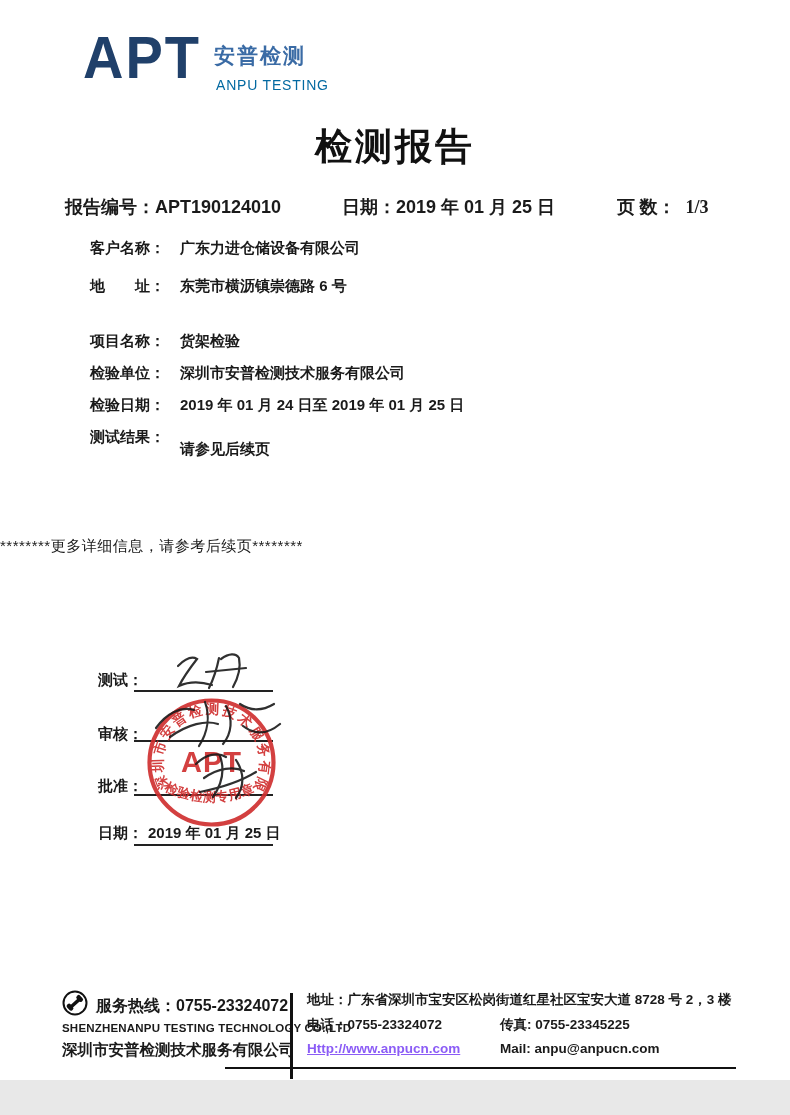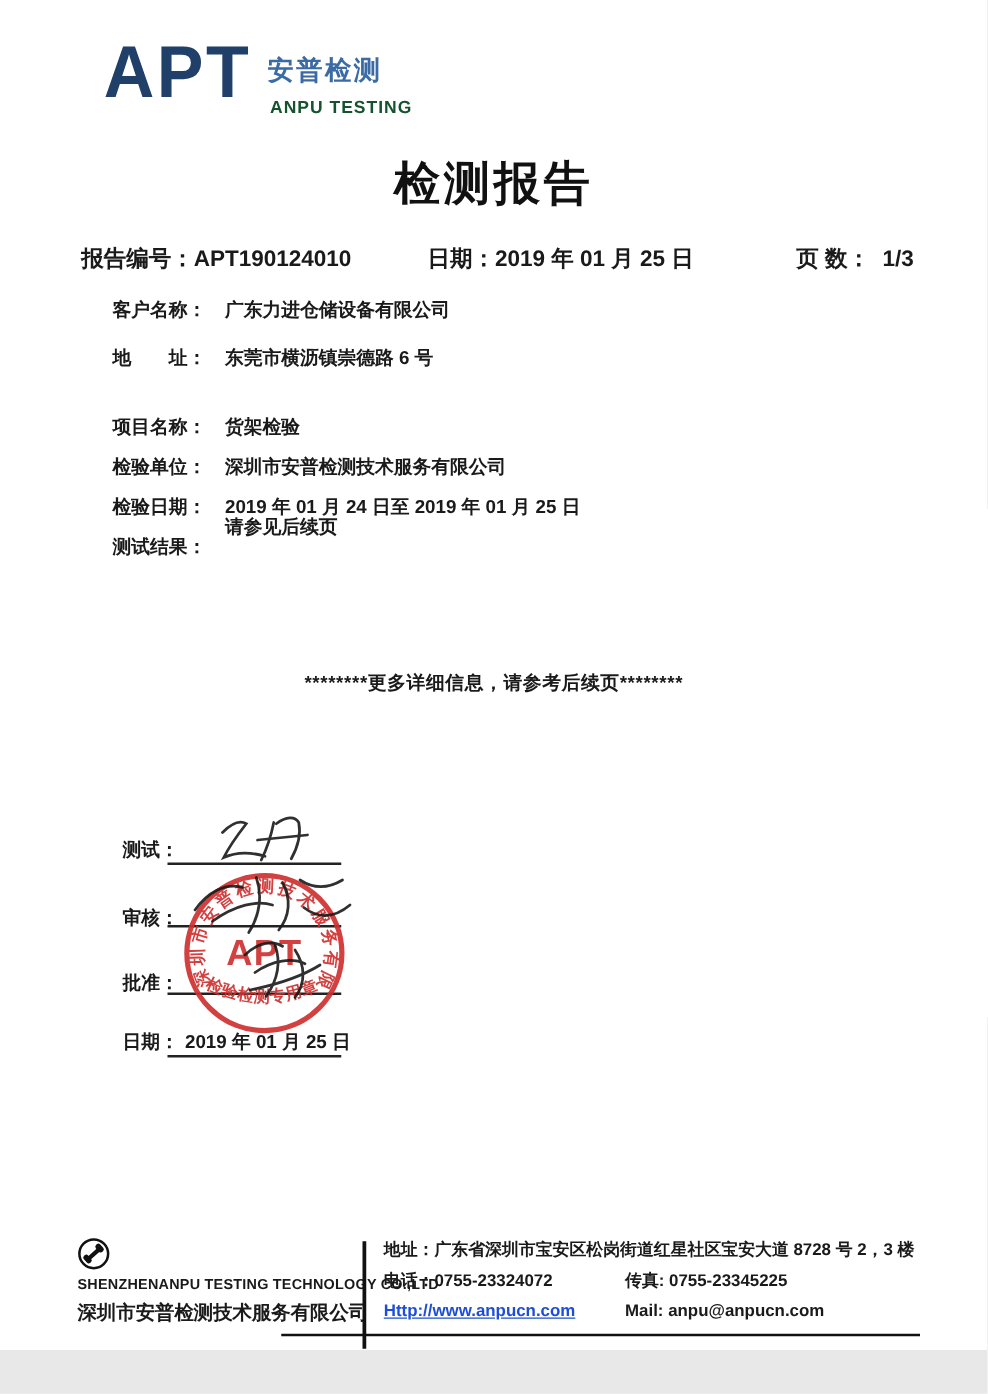--- a/index.html
+++ b/index.html
@@ -18,56 +18,56 @@
   
   .logo-apt {
     left: 83px; top: 30px;
     font-size: 56px; font-weight: 800;
     color: #20406a; letter-spacing: 2px;
     font-family: "Liberation Sans", "DejaVu Sans", sans-serif;
     line-height: 1;
     transform: scaleY(1.05);
   }
   .logo-cn { left: 214px; top: 42px; font-size: 21px; font-weight: 600; color: #3a6ba5; letter-spacing: 2px; }
-  .logo-en { left: 216px; top: 77px; font-size: 14px; font-weight: 700; color: #14532d; letter-spacing: 0.8px; }
+  .logo-en { left: 216px; top: 77px; font-size: 14px; font-weight: 400; color: #0369a1; letter-spacing: 0.8px; }
 
   
   .doc-title { left: 0; top: 122px; width: 100%; text-align: center; font-size: 37px; font-weight: 700; letter-spacing: 3px; color: #111; }
 
   
   .meta { top: 195px; font-size: 18px; font-weight: 700; white-space: nowrap; }
   .meta-report { left: 65px; }
   .meta-date { left: 322px; margin-left: 20px; }
-  .meta-pages { left: 637px; }
+  .meta-pages { left: 617px; font-family: Liberation Serif, serif; }
   .meta-pages .val { margin-left: 10px; }
 
   
   .field-label { left: 90px; font-size: 15px; font-weight: 700; white-space: pre; }
   .field-value { left: 180px; font-size: 15px; font-weight: 700; white-space: nowrap; }
 
-  .note-line { left: 0; top: 537px; width: 100%; text-align: center; font-size: 15px; font-weight: 700; letter-spacing: 0.5px; }
+  .note-line { left: 0; top: 537px; width: 100%; font-size: 15px; font-weight: 400; letter-spacing: 0.5px; }
 
   
   .sig-label { left: 98px; font-size: 15px; font-weight: 700; }
   .sig-line { left: 134px; width: 139px; height: 2px; background: #222; }
   .sig-date-value { left: 148px; top: 824px; font-size: 15px; font-weight: 700; white-space: nowrap; }
 
   .stamp { left: 143px; top: 694px; opacity: 0.92; }
   .ink-overlay { left: 0; top: 0; width: 790px; height: 1115px; pointer-events: none; }
 
   
   .footer-vdivider { left: 290px; top: 993px; width: 3px; height: 86px; background: #111; }
   .footer-hline { left: 225px; top: 1067px; width: 511px; height: 2px; background: #111; }
   .footer-hotline { left: 96px; top: 996px; font-size: 16px; font-weight: 700; white-space: nowrap; }
   .footer-co-en { left: 62px; top: 1022px; font-size: 11.5px; font-weight: 700; letter-spacing: 0.2px; white-space: nowrap; }
   .footer-co-cn { left: 62px; top: 1040px; font-size: 15.5px; font-weight: 700; white-space: nowrap; }
   .footer-addr { left: 307px; top: 991px; font-size: 13.5px; font-weight: 700; white-space: nowrap; }
   .footer-phone { left: 307px; top: 1016px; font-size: 13.5px; font-weight: 700; white-space: nowrap; }
   .footer-fax { left: 500px; top: 1016px; font-size: 13.5px; font-weight: 700; white-space: nowrap; }
-  .footer-web { left: 307px; top: 1041px; font-size: 13.5px; font-weight: 700; color: #1d4ed8; text-decoration: underline; white-space: nowrap; }
+  .footer-web { left: 307px; top: 1041px; font-size: 13.5px; font-weight: 700; color: #8b5cf6; text-decoration: underline; white-space: nowrap; }
   .footer-mail { left: 500px; top: 1041px; font-size: 13.5px; font-weight: 700; white-space: nowrap; }
   .phone-icon { left: 60px; top: 989px; }
 </style>
 </head>
 <body>
 
 <div class="page">
 
   <div class="abs logo-apt">APT</div>
   <div class="abs logo-cn">安普检测</div>
@@ -94,21 +94,21 @@
   <div class="abs field-label" style="top:332px">项目名称：</div>
   <div class="abs field-value" style="top:332px">货架检验</div>
 
   <div class="abs field-label" style="top:364px">检验单位：</div>
   <div class="abs field-value" style="top:364px">深圳市安普检测技术服务有限公司</div>
 
   <div class="abs field-label" style="top:396px">检验日期：</div>
   <div class="abs field-value" style="top:396px">2019 年 01 月 24 日至 2019 年 01 月 25 日</div>
 
   <div class="abs field-label" style="top:428px">测试结果：</div>
-  <div class="abs field-value" style="top:412px">请参见后续页</div>
+  <div class="abs field-value" style="top:440px">请参见后续页</div>
 
   <div class="abs note-line">********更多详细信息，请参考后续页********</div>
 
   <div class="abs sig-label" style="top:671px">测试：</div>
   <div class="abs sig-line" style="top:690px"></div>
 
   <div class="abs sig-label" style="top:725px">审核：</div>
   <div class="abs sig-line" style="top:740px"></div>
 
   <div class="abs sig-label" style="top:777px">批准：</div>
@@ -157,20 +157,23 @@
   </svg>
 
   <svg class="abs phone-icon" width="30" height="30" viewBox="0 0 30 30">
     <circle cx="15" cy="14" r="11.5" fill="none" stroke="#111" stroke-width="2"></circle>
     <g transform="rotate(-42 15 14)" fill="#111">
       <rect x="7" y="12.5" width="16" height="3.4" rx="1.6"></rect>
       <rect x="6.2" y="10" width="4.6" height="7.5" rx="2"></rect>
       <rect x="19.2" y="10" width="4.6" height="7.5" rx="2"></rect>
     </g>
   </svg>
+  <div class="abs footer-hotline">
+    <span>服务热线：</span><span>0755-23324072</span>
+  </div>
   <div class="abs footer-co-en">SHENZHENANPU TESTING TECHNOLOGY CO.,LTD</div>
   <div class="abs footer-co-cn">深圳市安普检测技术服务有限公司</div>
 
   <div class="abs footer-vdivider"></div>
 
   <div class="abs footer-addr">
     <span>地址：</span><span>广东省深圳市宝安区松岗街道红星社区宝安大道 8728 号 2，3 楼</span>
   </div>
   <div class="abs footer-phone">
     <span>电话：</span><span>0755-23324072</span>

